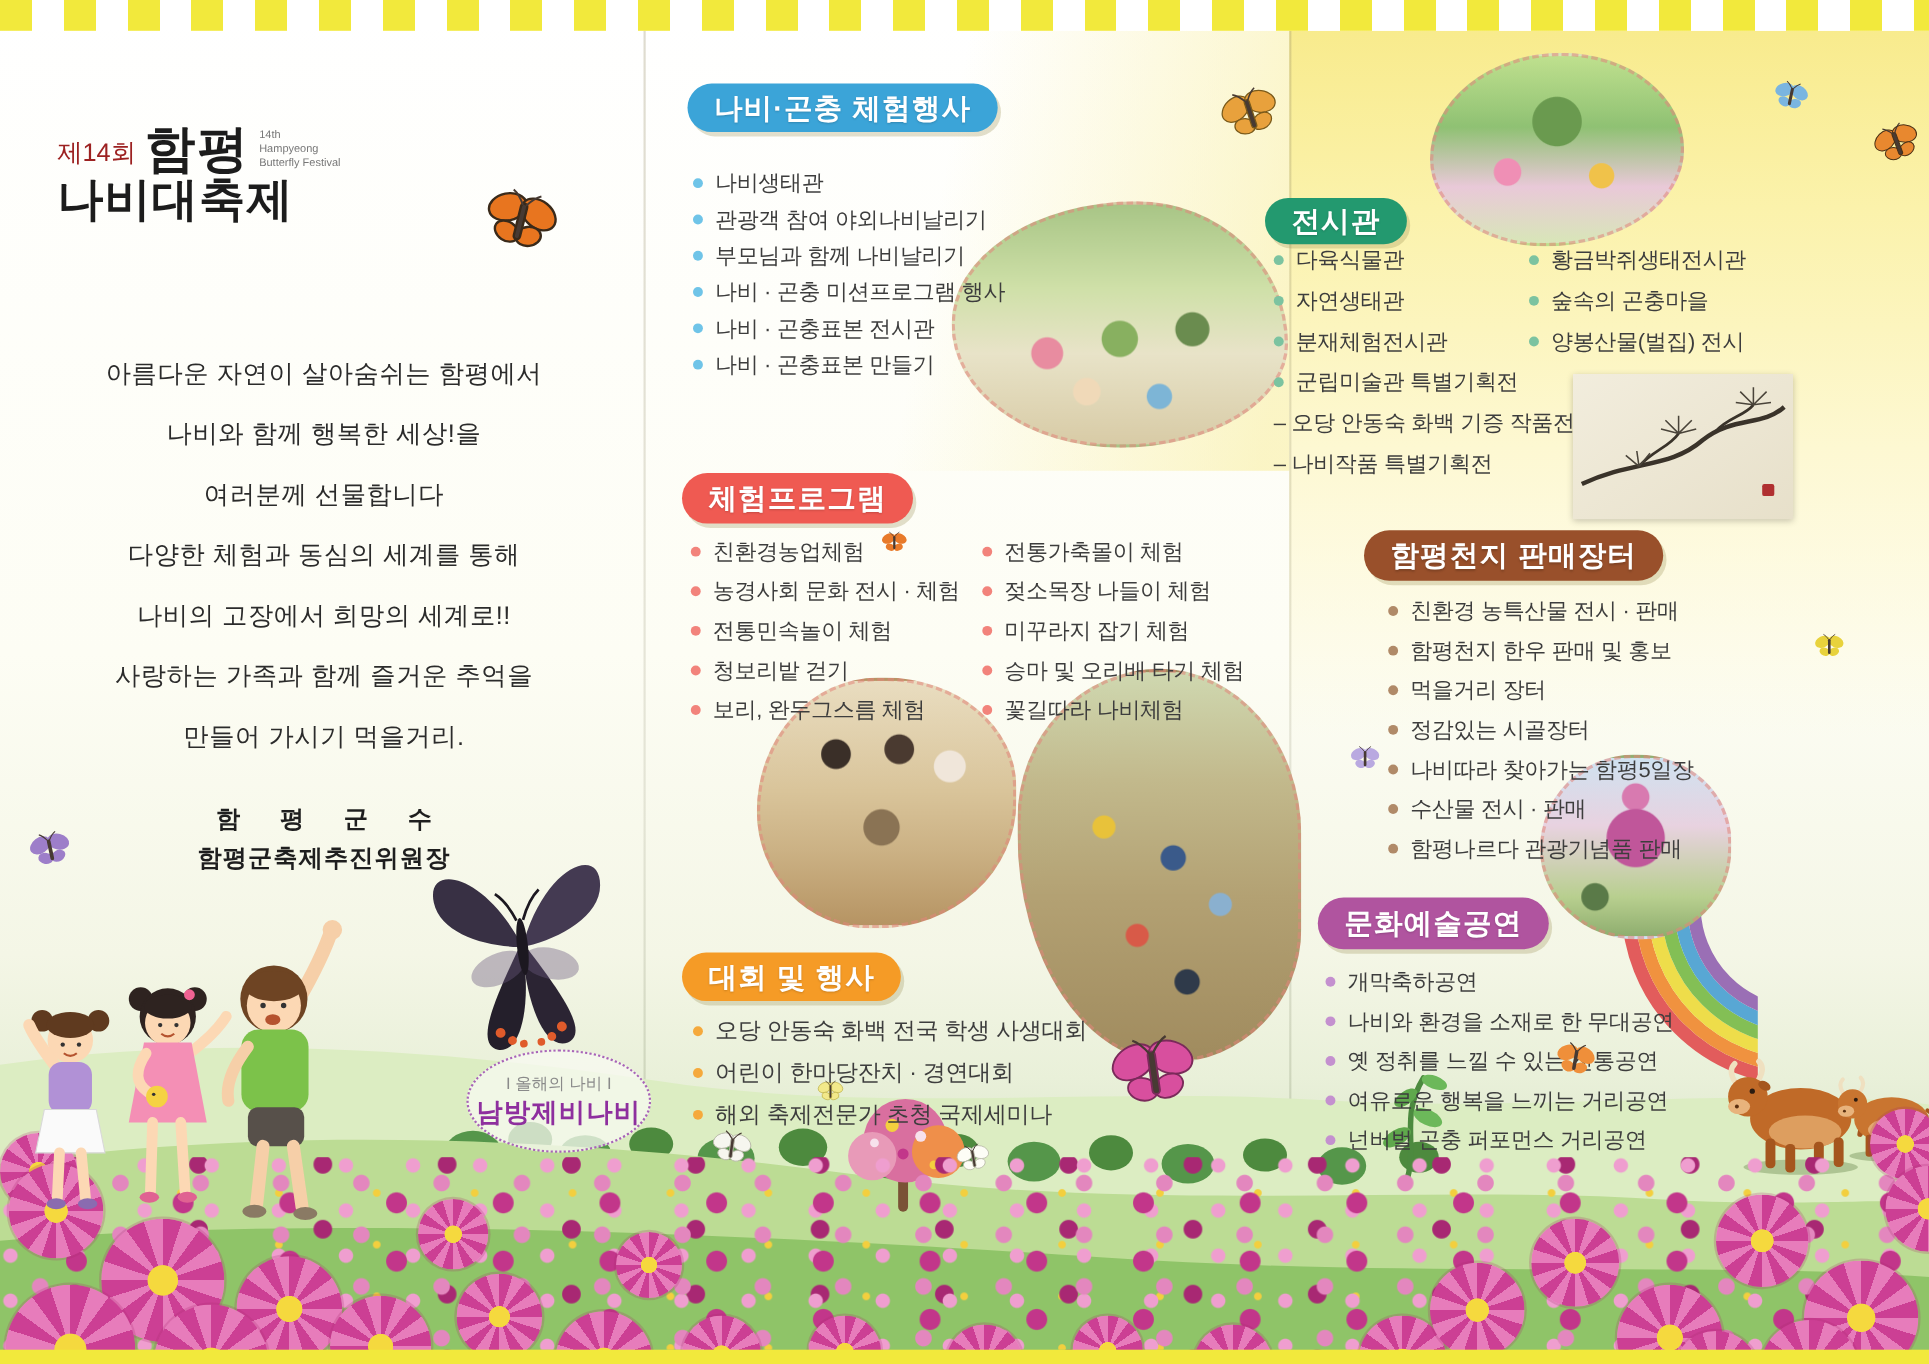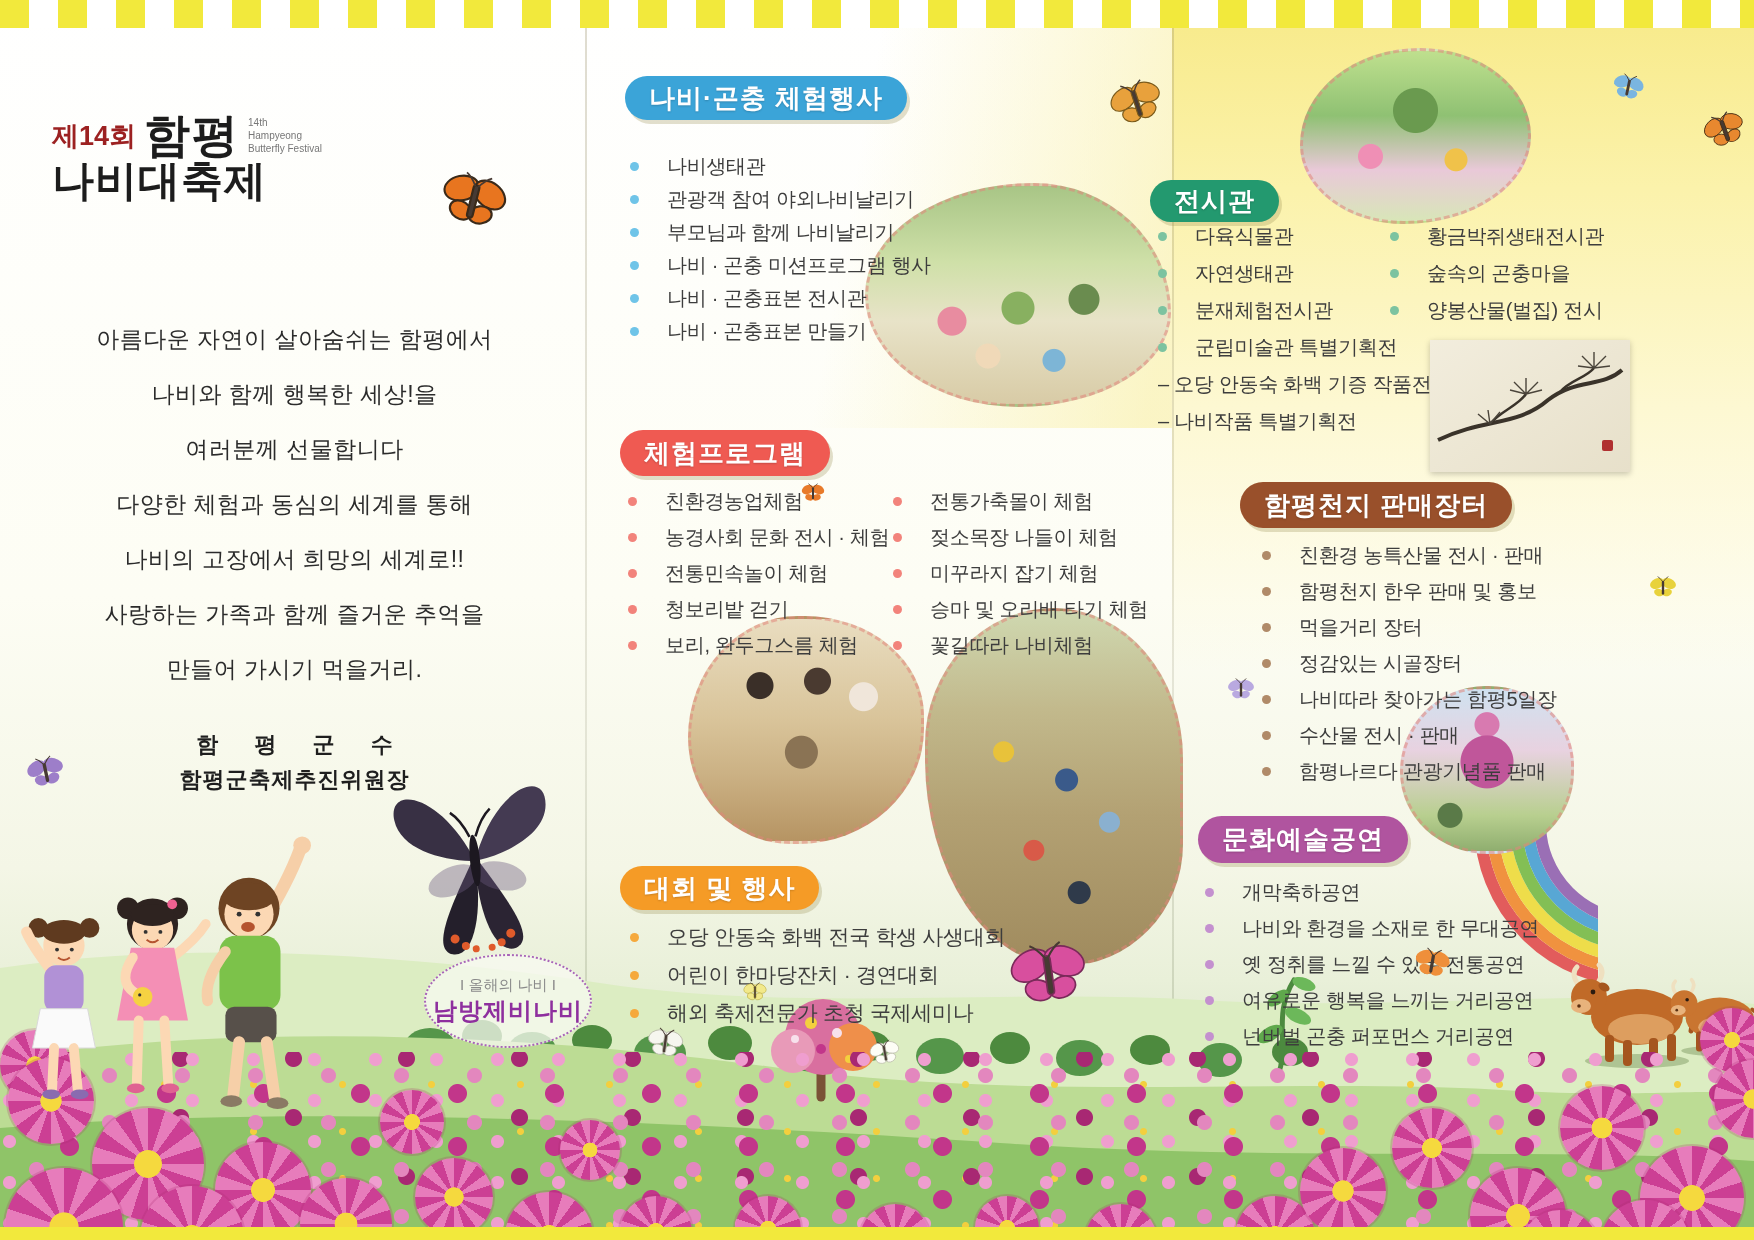--- a/index.html
+++ b/index.html
@@ -12,30 +12,30 @@
   .right-glow{position:absolute;left:1172px;top:28px;width:582px;height:730px;z-index:1;
         background:linear-gradient(180deg,#f8eb8d 0%,#fbf2ab 22%,#fdf8d2 52%,rgba(253,252,240,0) 88%);}
   .mid-glow{position:absolute;left:585px;top:28px;width:587px;height:400px;z-index:1;
         background:linear-gradient(100deg,rgba(252,248,220,0) 45%,rgba(249,240,170,0.65) 96%);}
   .fold{position:absolute;top:28px;bottom:13px;width:2px;z-index:2;
         background:linear-gradient(180deg,rgba(150,140,100,.30),rgba(120,120,90,.16) 60%,rgba(95,115,75,.25));}
   .badge{position:absolute;display:inline-flex;align-items:center;justify-content:center;
         color:#fff;font-weight:bold;font-size:26px;letter-spacing:1px;border-radius:26px;
         padding:0 24px;z-index:8;box-shadow:3px 4px 0 rgba(150,140,80,.28);text-shadow:0 1px 2px rgba(0,0,0,.18);}
   .list{position:absolute;list-style:none;margin:0;padding:0;z-index:8;font-size:20px;letter-spacing:-0.3px;color:#3d3d3d;}
-  .list li{display:flex;align-items:center;gap:28px;}
+  .list li{display:flex;align-items:center;gap:11px;}
   .b{width:9px;height:9px;border-radius:50%;flex:0 0 auto;}
   .l-exp li{height:33px;} .l-prog li{height:36px;} .l-cont li{height:38px;font-size:21px;}
   .l-exh li{height:37px;} .l-mkt li{height:36px;} .l-perf li{height:36px;}
   .b-blue{background:#6fc4e8;} .b-red{background:#f2837b;} .b-orange{background:#f5a93c;}
   .b-green{background:#7cc3a0;} .b-brown{background:#b08a68;} .b-purple{background:#c490cf;}
   .photo{position:absolute;z-index:6;border:3px dashed rgba(226,134,122,.55);}
   .logo{position:absolute;left:52px;top:112px;z-index:8;}
   .logo-row1{display:flex;align-items:flex-end;gap:8px;}
-  .logo-edition{color:#9c2121;font-weight:bold;font-size:27px;padding-bottom:4px;}
+  .logo-edition{color:#9c2121;font-weight:normal;font-size:23px;padding-bottom:4px;}
   .logo-top{color:#1c1c1c;font-weight:900;font-size:46px;letter-spacing:2px;line-height:1;}
   .logo-en{color:#777;font-size:10px;line-height:13px;white-space:pre-line;padding-bottom:3px;}
   .logo-bottom{color:#1c1c1c;font-weight:900;font-size:42px;letter-spacing:1px;line-height:1;margin-top:2px;}
   .greeting{position:absolute;left:42px;top:312px;width:505px;text-align:center;z-index:8;
         font-size:23px;line-height:55px;color:#2b2b2b;letter-spacing:0.5px;}
   .signature{position:absolute;left:42px;top:730px;width:505px;text-align:center;z-index:8;color:#1e1e1e;}
   .sig-title{font-weight:bold;font-size:22px;word-spacing:30px;}
   .sig-org{font-weight:bold;font-size:22px;margin-top:5px;letter-spacing:1px;}
   .bubble{position:absolute;left:424px;top:954px;width:164px;height:90px;z-index:9;
         border:2px dotted #a864b8;border-radius:50%;display:flex;flex-direction:column;

